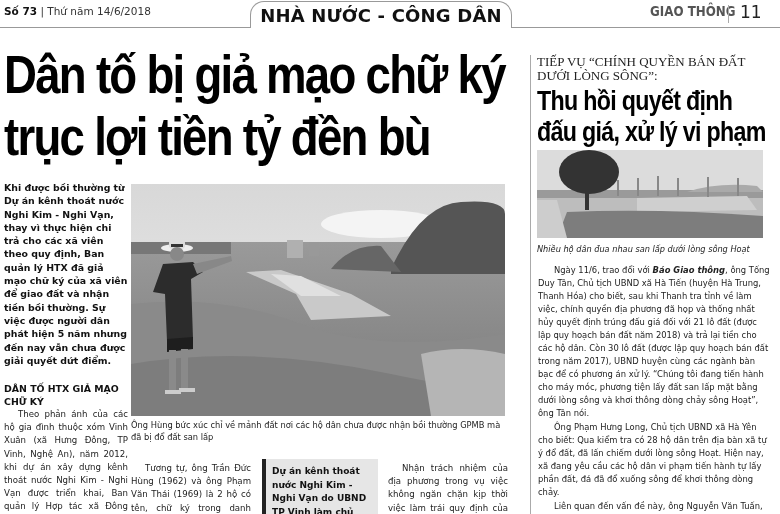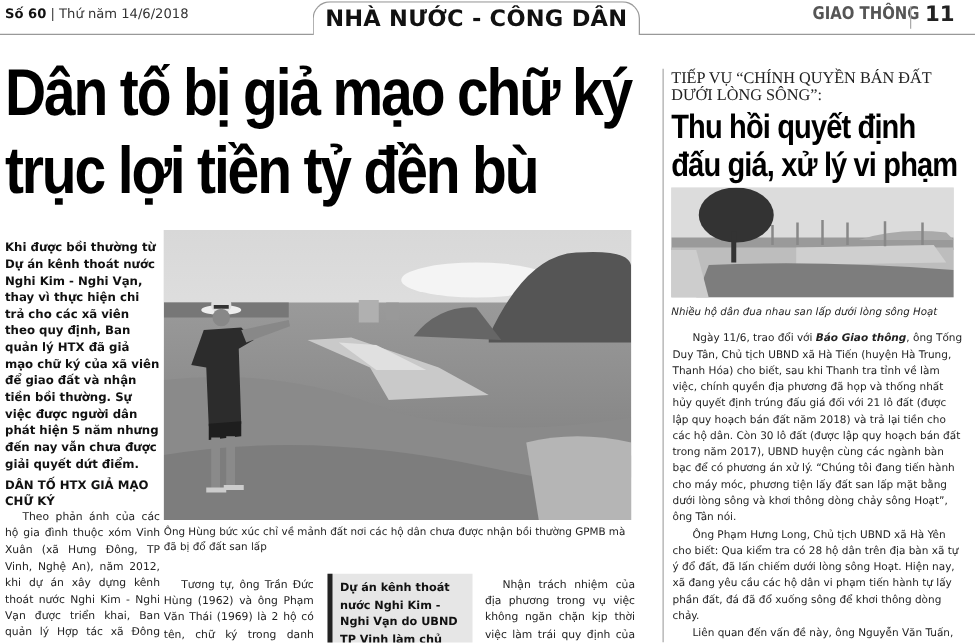--- a/index.html
+++ b/index.html
@@ -6,27 +6,27 @@
   body { width:780px; height:514px; background:#fff; overflow:hidden; position:relative; color:#111; font-family:"DejaVu Sans", sans-serif; }
   .abs { position:absolute; }
 
   
   .issue { left:4px; top:5px; font-size:10.5px; color:#333; white-space:nowrap; font-family:"DejaVu Sans", sans-serif; }
   .issue b { color:#111; font-weight:bold; }
   .hdr-line { left:0; top:27px; width:780px; height:1px; background:#999; }
   .section-tab { left:250px; top:1px; width:262px; height:27px; background:#fff; border:1px solid #999; border-bottom:none; border-radius:14px 14px 0 0; box-sizing:border-box; display:flex; align-items:center; justify-content:center; font-weight:bold; font-size:18px; letter-spacing:0.2px; color:#111; font-family:"DejaVu Sans", sans-serif; }
   .brand { left:650px; top:3px; font-size:14px; font-weight:bold; color:#555; letter-spacing:0px; font-family:"DejaVu Sans", sans-serif; transform:scaleX(0.85); transform-origin:left; }
   .brand-sep { left:728px; top:5px; width:1px; height:18px; background:#aaa; }
-  .page-no { left:740px; top:2px; font-size:17px; font-weight:bold; color:#222; font-family:"DejaVu Sans", sans-serif; }
+  .page-no { left:740px; top:2px; font-size:17px; font-weight:normal; color:#222; font-family:"DejaVu Sans", sans-serif; }
 
   
   .headline { left:4px; top:44px; width:515px; font-family:"Liberation Sans", sans-serif; font-weight:bold; font-size:53px; line-height:62px; letter-spacing:-2px; color:#000; transform:scaleX(0.86); transform-origin:left top; width:600px; }
 
   
-  .lead { left:4px; top:181px; width:124px; font-family:"DejaVu Sans", sans-serif; font-weight:bold; font-size:9.4px; line-height:13.3px; color:#111;margin-top:11px; }
+  .lead { left:4px; top:181px; width:124px; font-family:"DejaVu Sans", sans-serif; font-weight:bold; font-size:9.4px; line-height:13.3px; color:#111; }
 
   .subhead { left:4px; top:383px; width:124px; font-family:"DejaVu Sans", sans-serif; font-weight:bold; font-size:9.4px; line-height:12.5px; }
   .body-col { font-family:"DejaVu Sans", sans-serif; font-size:8.6px; line-height:13.2px; text-align:justify; color:#222; }
   .col1 { left:4px; top:408px; width:124px; text-indent:14px; }
   .photo-main { left:131px; top:184px; width:374px; height:232px; overflow:hidden; background:#cfcfcf; }
   .cap1 { left:131px; top:420px; width:380px; font-family:"DejaVu Sans", sans-serif; font-size:8.3px; line-height:11.5px; color:#222; }
 
   .col2 { left:131px; top:462px; width:120px; text-indent:14px; }
   .pull { left:262px; top:459px; width:116px; height:60px; background:#e6e6e6; border-left:4px solid #222; box-sizing:border-box; padding:6px 6px; font-family:"DejaVu Sans", sans-serif; font-weight:bold; font-size:9px; line-height:13.5px; color:#111; overflow:hidden; }
   .col3 { left:388px; top:462px; width:120px; text-indent:14px; }
@@ -37,21 +37,21 @@
   .rheadline { left:537px; top:86px; width:250px; font-family:"Liberation Sans", sans-serif; font-weight:bold; font-size:27px; line-height:31px; letter-spacing:-0.8px; color:#000; transform:scaleX(0.86); transform-origin:left top; width:290px; }
   .photo-right { left:537px; top:150px; width:226px; height:88px; overflow:hidden; background:#d8d8d8; }
   .cap2 { left:537px; top:244px; width:240px; font-family:"DejaVu Sans", sans-serif; font-style:italic; font-size:8.2px; color:#222; white-space:nowrap; }
   .rbody { left:537px; top:263px; width:236px; font-family:"DejaVu Sans", sans-serif; font-size:8.4px; line-height:13px; color:#222; }
   .rbody p { margin:1px; text-indent:16px; }
   .rbody i { font-weight:bold; }
 </style>
 </head>
 <body>
 
-<div class="abs issue"><b>Số 60</b> <span>| Thứ năm 14/6/2018</span></div>
+<div class="abs issue"><b>Số 73</b> <span>| Thứ năm 14/6/2018</span></div>
 <div class="abs hdr-line"></div>
 <div class="abs section-tab">NHÀ NƯỚC - CÔNG DÂN</div>
 <div class="abs brand">GIAO THÔNG</div>
 <div class="abs brand-sep"></div>
 <div class="abs page-no">11</div>
 
 <div class="abs headline">
   <div>Dân tố bị giả mạo chữ ký</div>
   <div>trục lợi tiền tỷ đền bù</div>
 </div>

